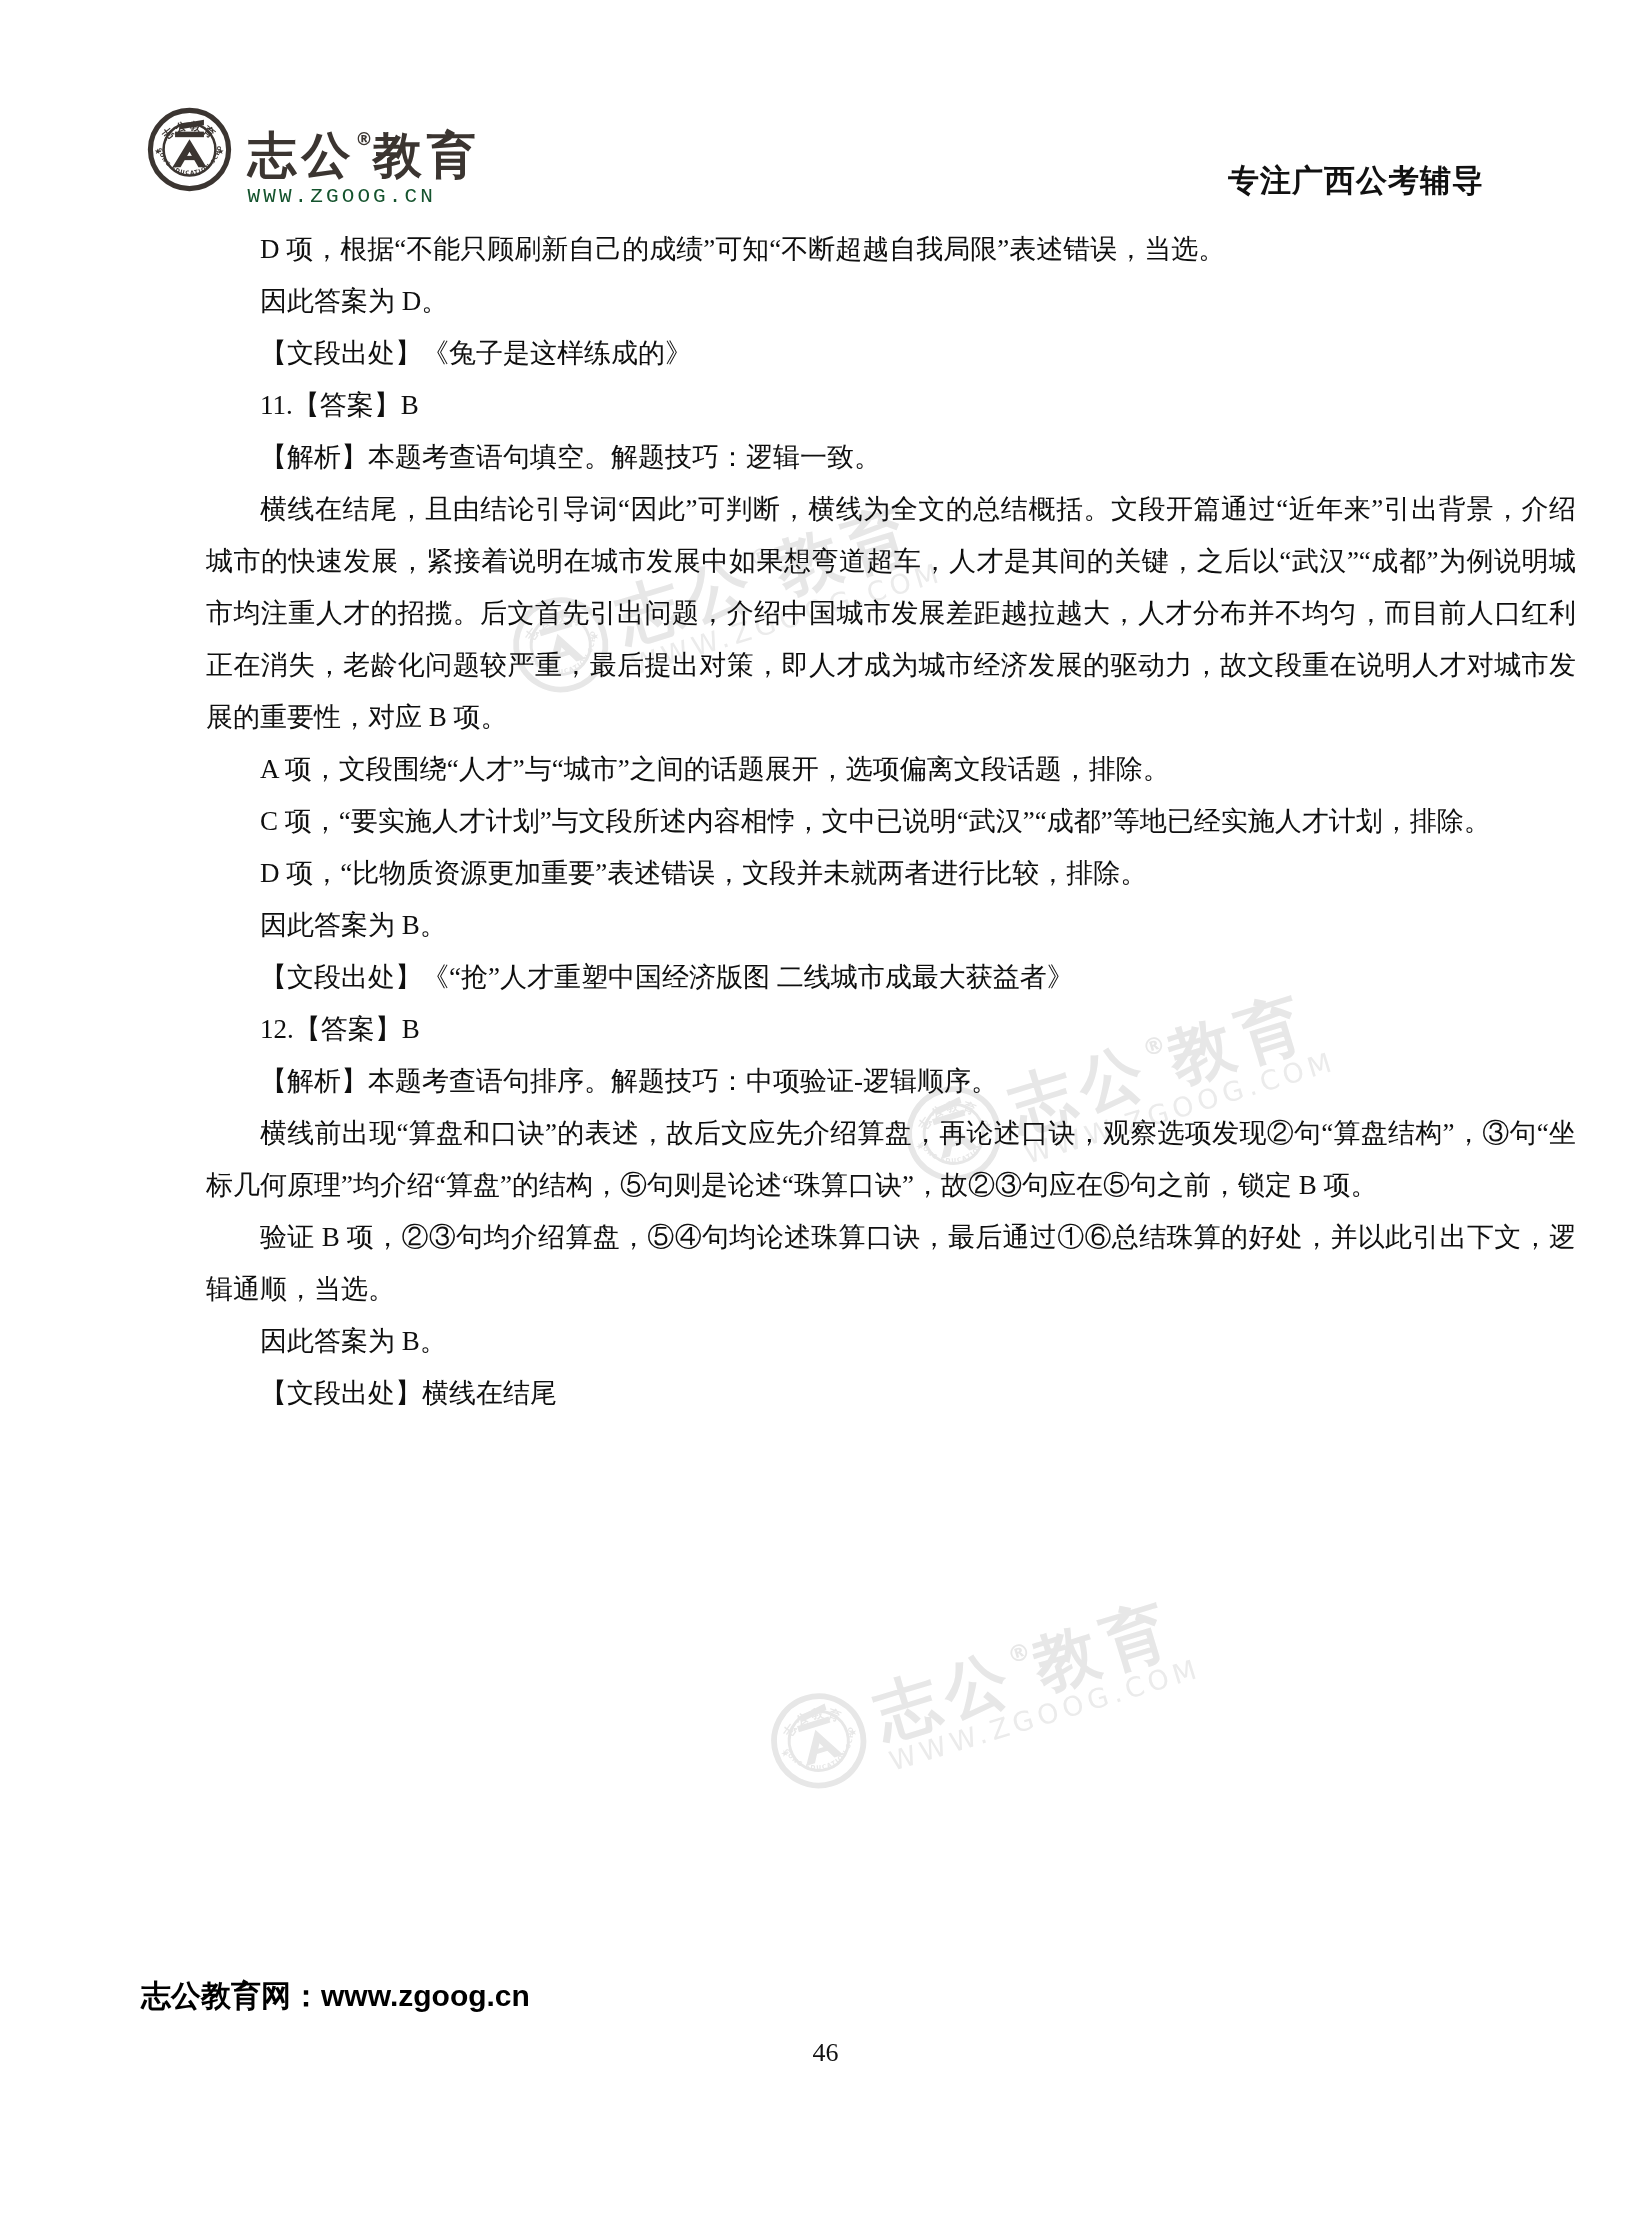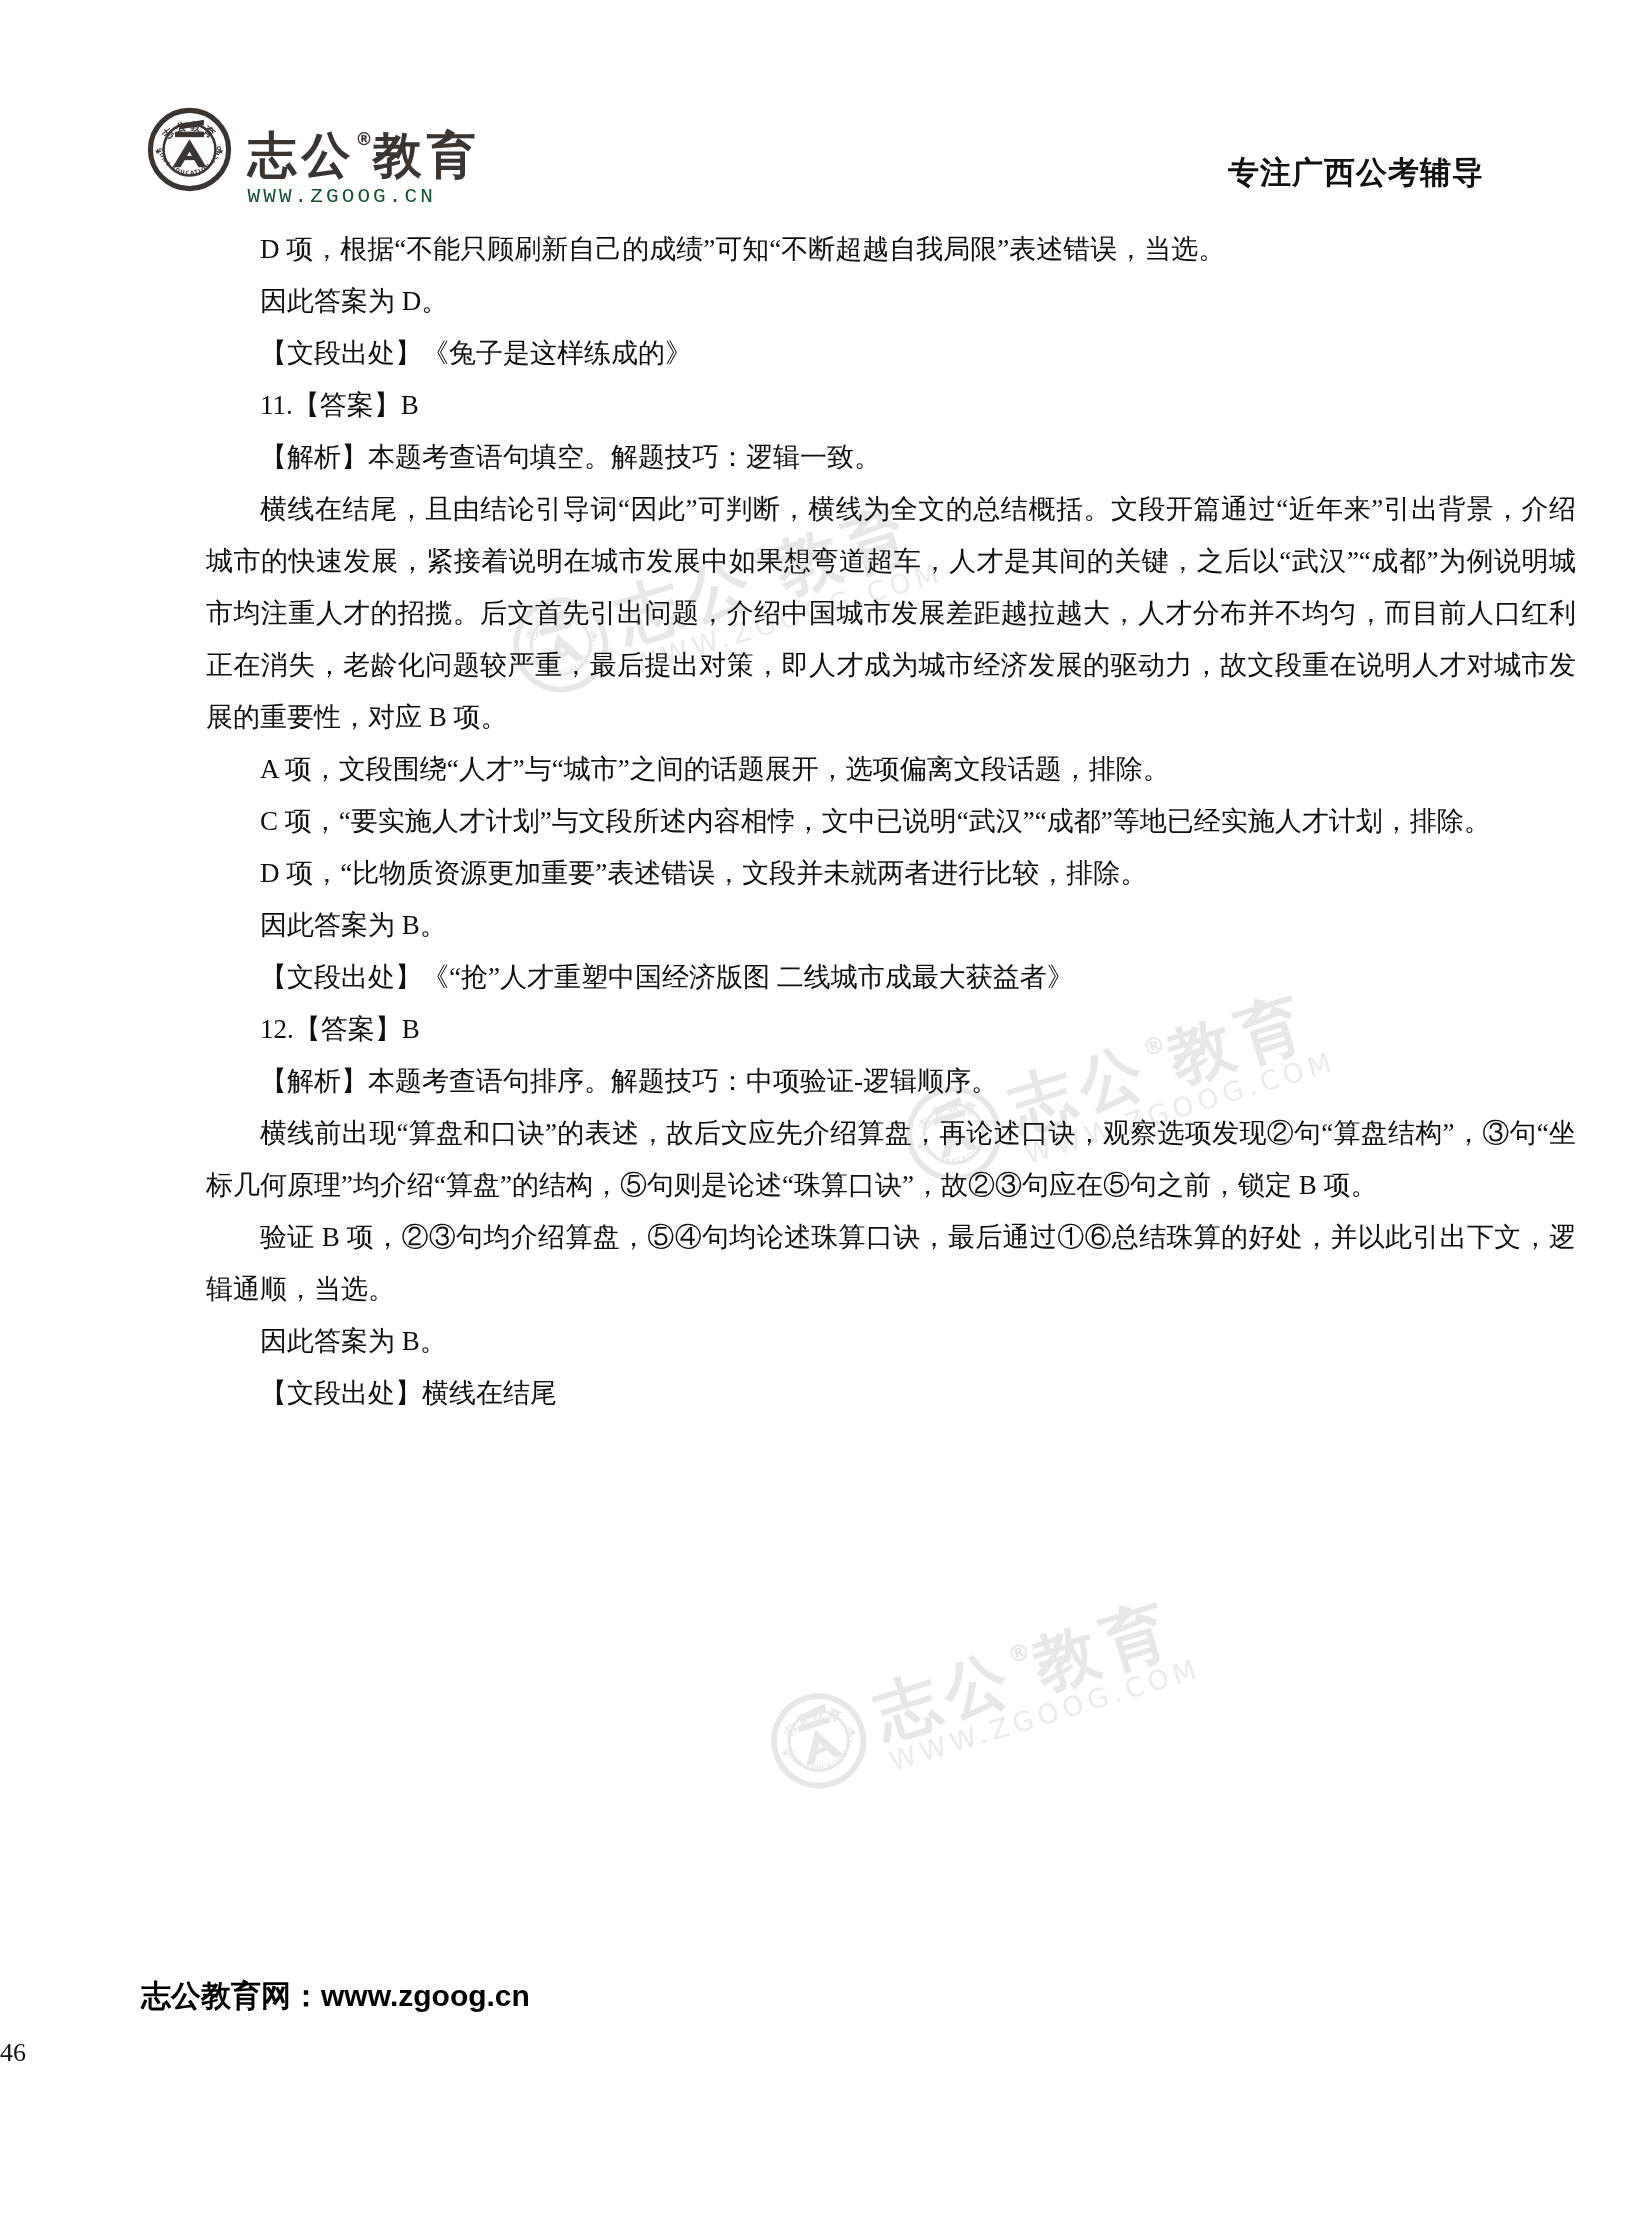--- a/index.html
+++ b/index.html
@@ -28,21 +28,21 @@
   }
   .brand-title .reg {
     font-size:17.5px; vertical-align:27px; letter-spacing:0;
   }
   .brand-url {
     font-family:Liberation Mono, monospace;
     font-size:21px; letter-spacing:3.1px; margin-top:4.9px;
     white-space:nowrap; color:#14532d;
   }
   .slogan {
-    position:absolute; top:152px; right:167px;
+    position:absolute; top:160px; right:167px;
     font-size:31px; font-weight:bold; color:#111;
     font-family:"Liberation Serif","DejaVu Serif",serif;
     letter-spacing:1px; white-space:nowrap;
   }
 
   
   .watermark {
     position:absolute; display:flex; align-items:center;
     transform:rotate(-17deg); transform-origin:center;
     color:#e7e7e7; pointer-events:none; z-index:0;
@@ -75,21 +75,21 @@
 
   
   .footer-site {
     position:absolute; left:141px; top:1976px;
     font-size:30px; font-weight:bold; color:#000;
     font-family:Liberation Sans, sans-serif;
     white-space:nowrap; z-index:1;
   }
   .page-number {
     position:absolute; left:0; right:0; top:2038px;
-    text-align:left; font-size:26px; color:#111; z-index:1;
+    text-align:center; font-size:26px; color:#111; z-index:1;
   }
 </style>
 </head>
 <body>
 
 <div class="page">
 
   <div class="header-logo">
     <svg class="seal" width="85" height="85" viewBox="0 0 100 100" style="color:#3b3531">
       <circle cx="50" cy="50" r="46" fill="none" stroke="currentColor" stroke-width="6"></circle>

